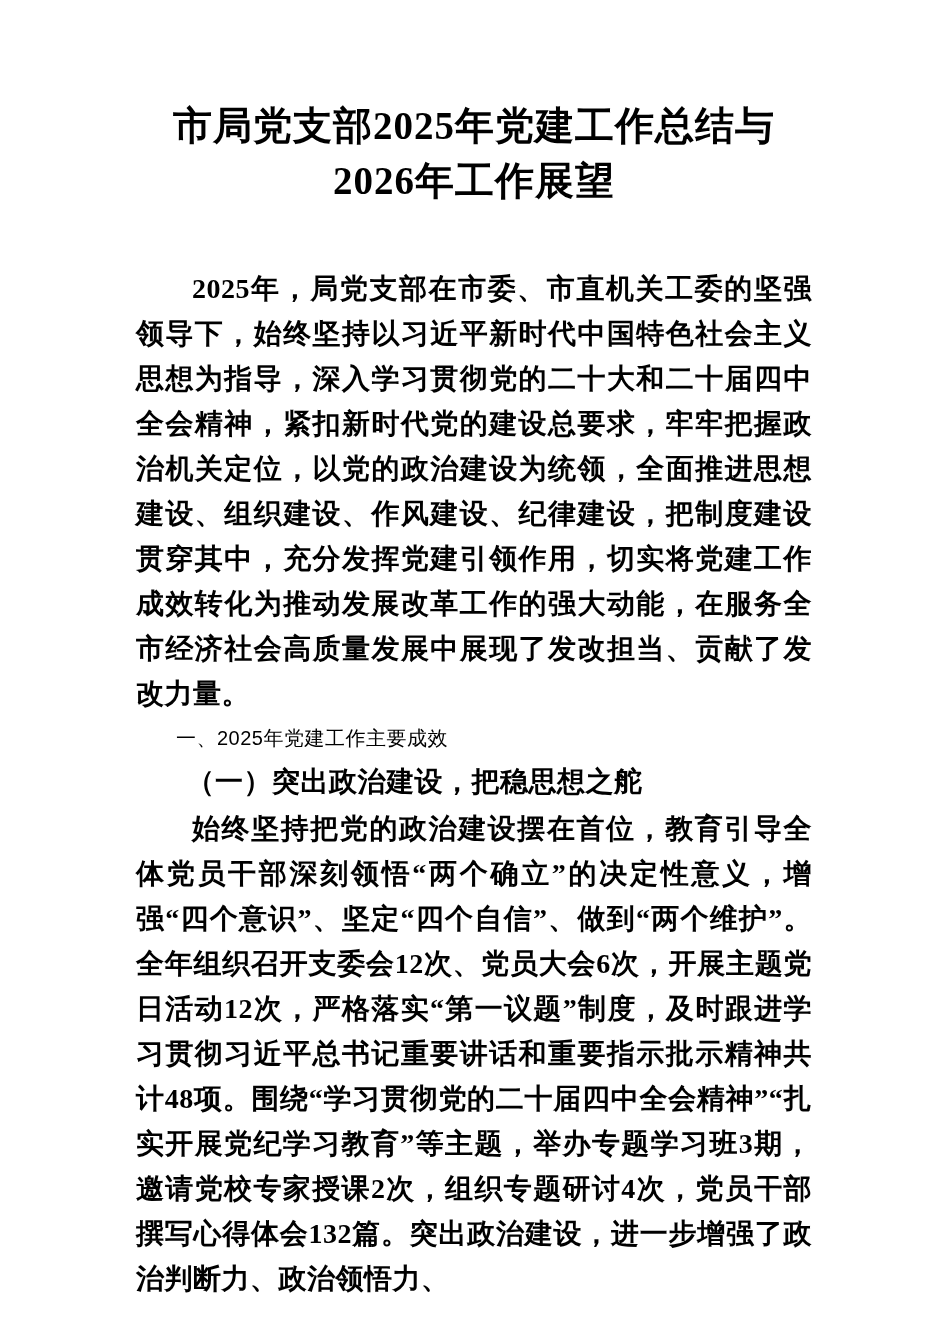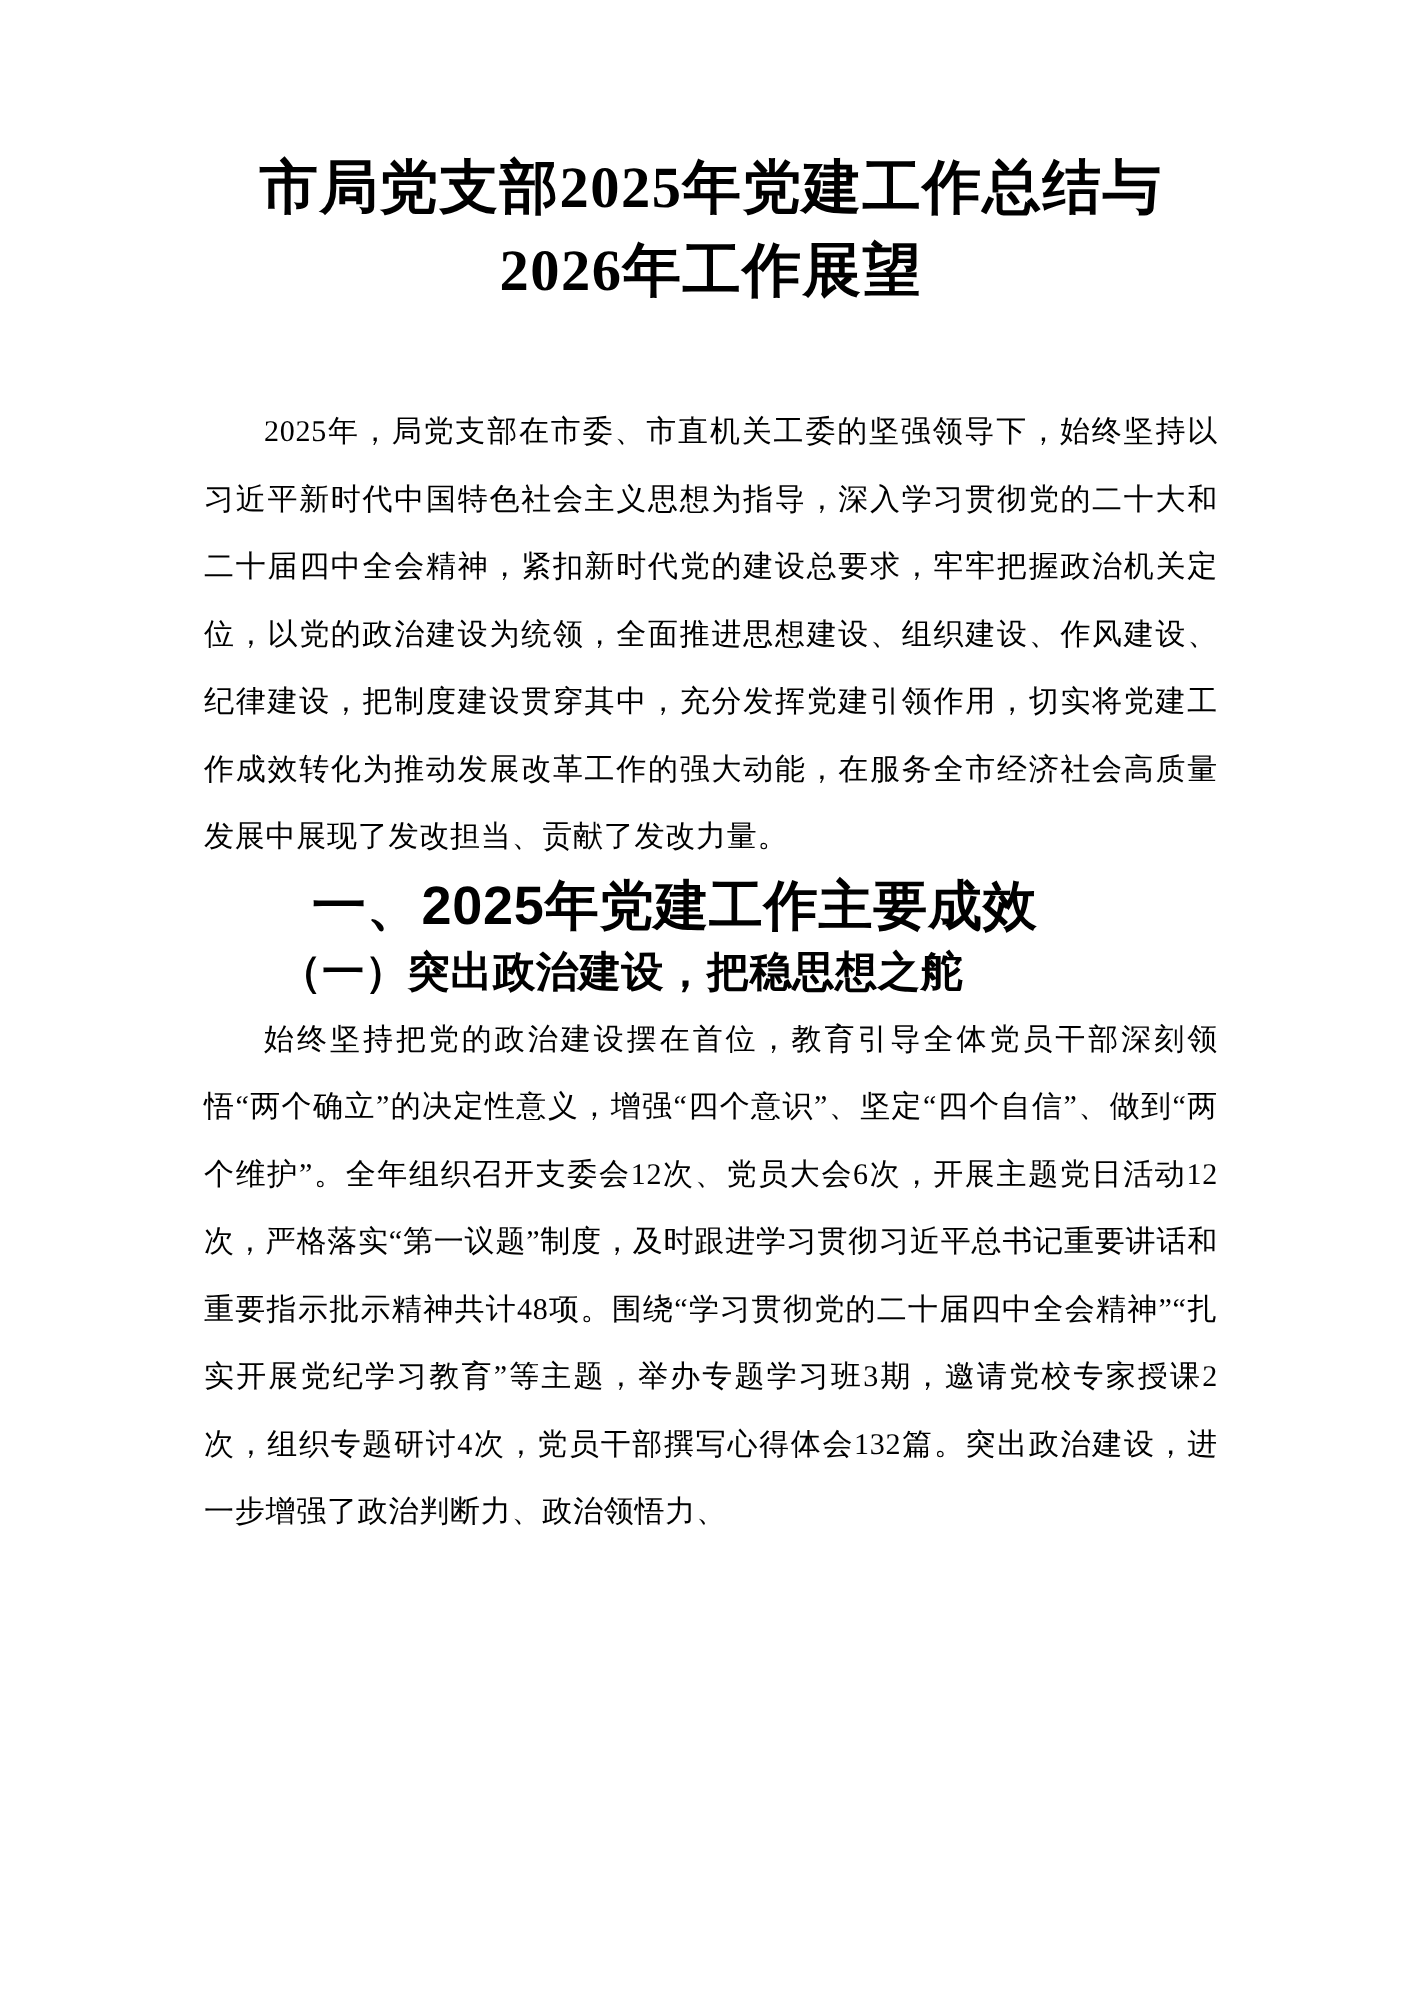--- a/index.html
+++ b/index.html
@@ -20,42 +20,42 @@
   .doc-title {
     font-size: 39px;
     font-weight: bold;
     line-height: 55px;
     text-align: center;
     font-family: "Liberation Serif", "DejaVu Serif", serif;
     letter-spacing: 1px;
     margin-bottom: 58px;
   }
   .body-text {
-    font-size: 20px;
+    font-size: 28px;
     line-height: 45px;
     text-align: justify;
     text-align-last: left;
     text-indent: 2em;
     letter-spacing: 0.5px;
-    font-weight: normal;
+    font-weight: bold;
     
   }
   .section-heading {
-    font-size: 36px;
+    font-size: 20px;
     line-height: 45px;
-    font-weight: bold;
+    font-weight: normal;
     font-family: "Liberation Sans", "DejaVu Sans", sans-serif;
     text-indent: 2em;
     letter-spacing: 0.5px;
   }
   .sub-heading {
     font-size: 28px;
     line-height: 45px;
     font-weight: bold;
-    font-family: Liberation Serif, serif;
+    font-family: Liberation Mono, monospace;
     
     text-indent: 1.8em;
     letter-spacing: 0.5px;
   }
 </style>
 </head>
 <body>
 
 <div class="page">
 

